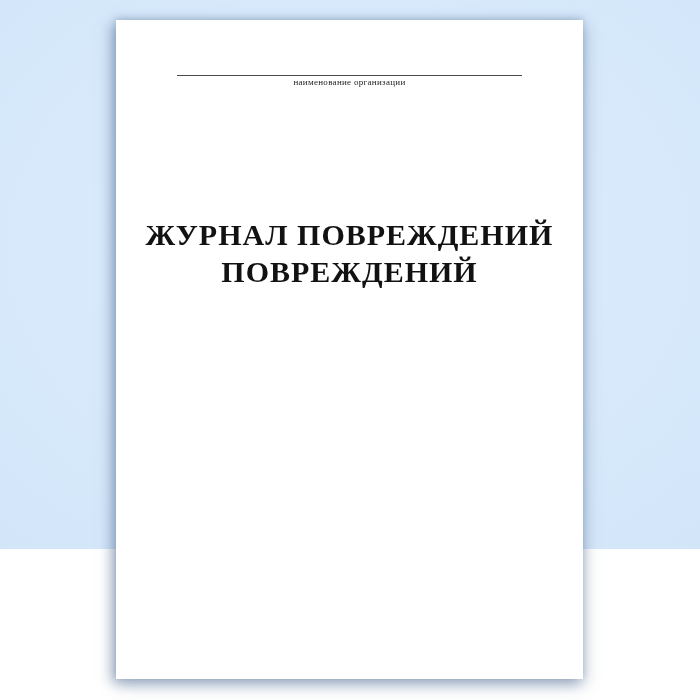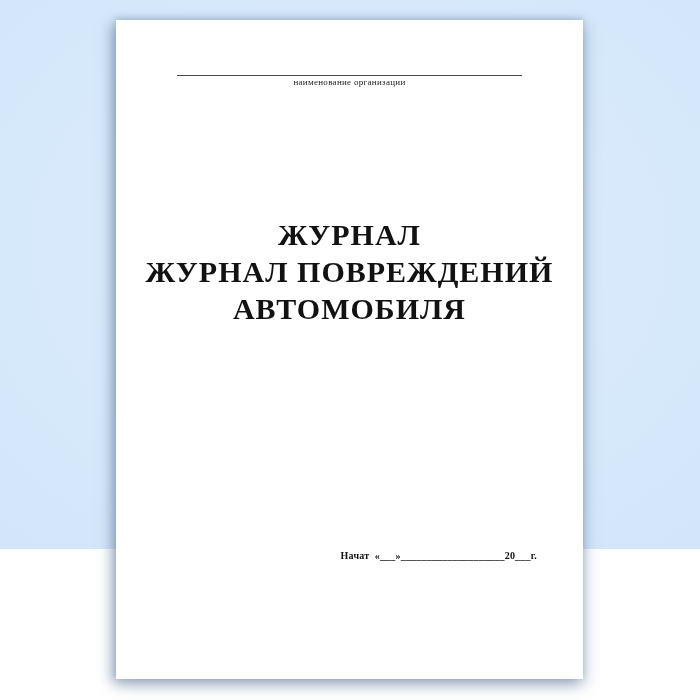--- a/index.html
+++ b/index.html
@@ -84,23 +84,21 @@
 
 <div class="scene">
   <div class="paper">
 
     <div class="org-block">
       <div class="org-rule"></div>
       <div class="org-label">наименование организации</div>
     </div>
 
     <div class="title">
-      <div>ЖУРНАЛ</div>
       <div>ЖУРНАЛ ПОВРЕЖДЕНИЙ</div>
-      <div>АВТОМОБИЛЯ</div>
+      <div>ПОВРЕЖДЕНИЙ</div>
     </div>
 
     <div class="dates">
-      <div>Начат  «___»____________________20___г.</div>
     </div>
 
   </div>
 </div>
 
 </body></html>

